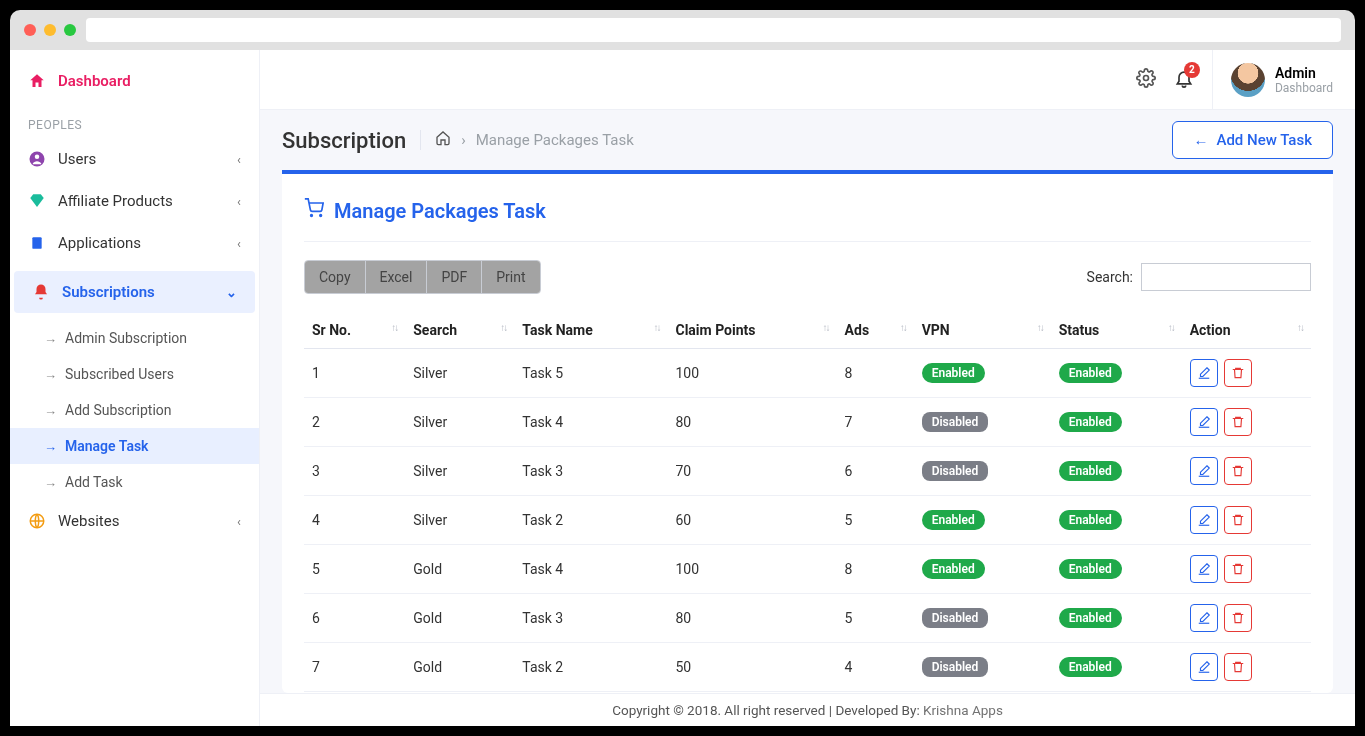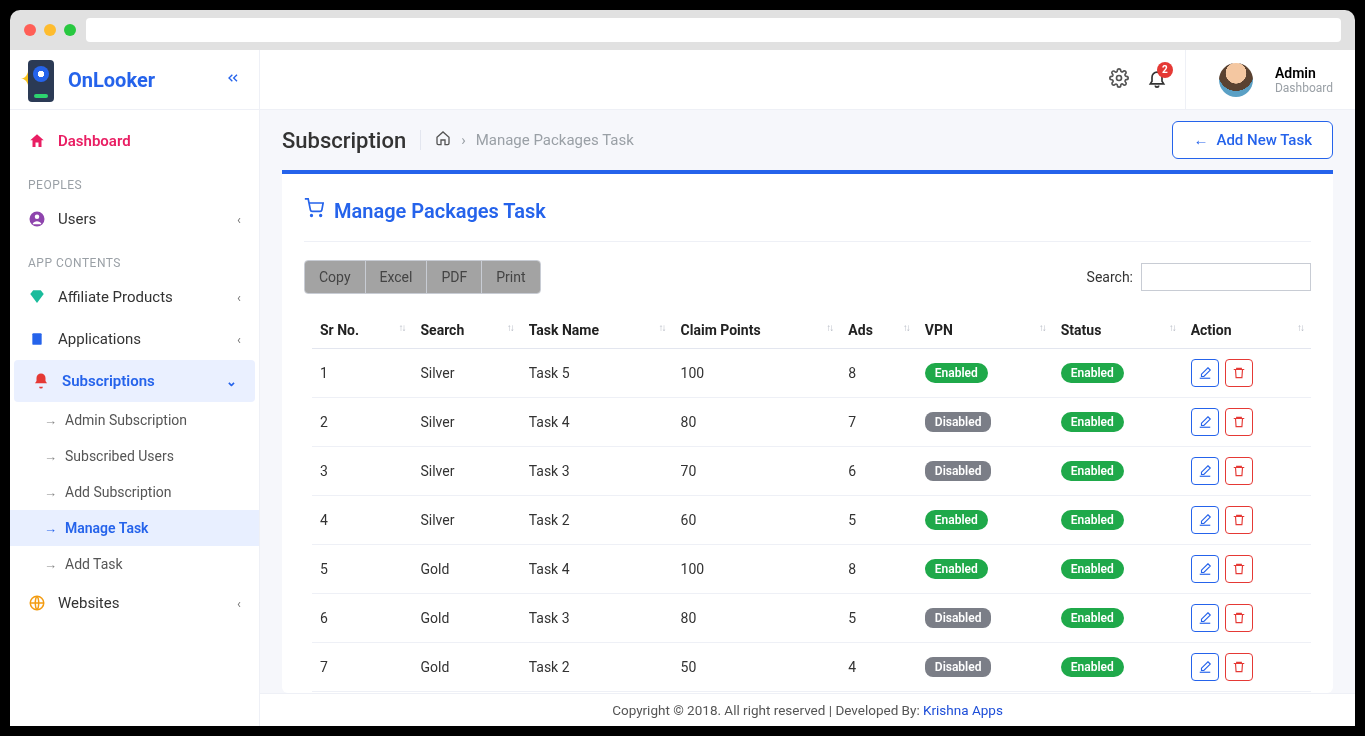--- a/index.html
+++ b/index.html
@@ -14,60 +14,60 @@
 .app { background: #f6f7fb; margin: 0 10px 10px 10px; height: 676px; display: flex; position: relative; overflow: hidden; }
 .sidebar { width: 250px; background: #fff; border-right: 1px solid #eef0f6; display: flex; flex-direction: column; overflow: hidden; }
 .brand { height: 60px; display: flex; align-items: center; padding: 0 18px; border-bottom: 1px solid #eef0f6; gap: 10px; }
 .brand-logo { width: 30px; height: 40px; position: relative; }
 .brand-text { color: #2563eb; font-size: 20px; font-weight: 700; }
 .collapse-btn { margin-left: auto; color: #2563eb; font-size: 18px; cursor: pointer; }
 .nav { flex: 1; overflow-y: auto; padding-top: 10px; }
 .nav-item { display: flex; align-items: center; padding: 12px 18px; font-size: 15px; color: #333; cursor: pointer; gap: 12px; }
 .nav-item .chev { margin-left: auto; color: #777; font-size: 13px; }
 .nav-item.dashboard { color: #e91e63; font-weight: 600; }
-.nav-item.active { background: #eaf0ff; color: #2563eb; font-weight: 600; border-radius: 4px; margin: 0 4px; }
+.nav-item.active { background: #eaf0ff; color: #2563eb; font-weight: 600; border-radius: 4px; margin: 7px 4px; }
 .section-label { padding: 16px 18px 6px; font-size: 12px; color: #9aa0a6; letter-spacing: .5px; }
 .sub-item { display: flex; align-items: center; padding: 10px 18px 10px 34px; font-size: 14px; color: #555; gap: 8px; cursor: pointer; }
 .sub-item.active { background: #e8efff; color: #2563eb; font-weight: 600; }
 .sub-item .arr { font-size: 13px; color: #888; }
 .sub-item.active .arr { color: #2563eb; }
 .main { flex: 1; display: flex; flex-direction: column; overflow: hidden; }
 .topbar { height: 60px; background: #fff; border-bottom: 1px solid #eef0f6; display: flex; align-items: center; padding: 0 22px; gap: 18px; justify-content: flex-end; }
 .top-icon { color: #555; cursor: pointer; position: relative; }
 .badge-count { position: absolute; top: -6px; right: -6px; background: #e53935; color: #fff; font-size: 10px; font-weight: 700; width: 16px; height: 16px; border-radius: 50%; display: flex; align-items: center; justify-content: center; }
-.user-area { display: flex; align-items: center; gap: 22px; border-left: 1px solid #eef0f6; padding-left: 33px; height: 100%; }
+.user-area { display: flex; align-items: center; gap: 10px; border-left: 1px solid #eef0f6; padding-left: 18px; height: 100%; }
 .avatar { width: 34px; height: 34px; border-radius: 50%; background: radial-gradient(circle at 50% 30%, #f4c7a1 0 35%, #5a4231 36% 60%, #5aa0c5 61% 100%); }
 .user-meta .name { font-weight: 600; font-size: 14px; }
 .user-meta .role { font-size: 12px; color: #9aa0a6; }
 .page-header { height: 60px; display: flex; align-items: center; padding: 0 22px; background: #f6f7fb; }
 .page-title { font-size: 22px; color: #333; font-weight: 500; }
 .crumbs { display: flex; align-items: center; gap: 10px; color: #9aa0a6; font-size: 15px; margin-left: 14px; border-left: 1px solid #e3e6ef; padding-left: 14px; }
 .crumb-home { color: #555; }
 .add-btn { margin-left: auto; border: 1.5px solid #2563eb; color: #2563eb; background: #fff; padding: 9px 20px; border-radius: 6px; font-size: 15px; font-weight: 500; cursor: pointer; display: flex; align-items: center; gap: 8px; }
 .card { margin: 0 22px; background: #fff; border-top: 4px solid #2563eb; border-radius: 0 0 6px 6px; flex: 1; overflow: hidden; display: flex; flex-direction: column; padding: 24px 22px 0; }
 .card-title { color: #2563eb; font-size: 20px; font-weight: 600; display: flex; align-items: center; gap: 10px; padding-bottom: 18px; border-bottom: 1px solid #eef0f6; }
 .toolbar-row { display: flex; align-items: center; padding: 18px 0; }
 .btn-group { display: flex; border: 1px solid #c8ccd4; border-radius: 4px; overflow: hidden; }
 .btn-group button { background: #a3a3a3; border: none; padding: 8px 14px; font-size: 14px; color: #444; cursor: pointer; }
 .btn-group button + button { border-left: 1px solid #c8ccd4; }
 .search-wrap { margin-left: auto; display: flex; align-items: center; gap: 8px; font-size: 14px; color: #333; }
 .search-wrap input { border: 1px solid #c8ccd4; height: 28px; width: 170px; padding: 0 6px; font-size: 13px; }
-.table-wrap { overflow: auto; flex: 1; margin-left: 8px; }
+.table-wrap { overflow: auto; flex: 1; }
 table { width: 100%; border-collapse: collapse; font-size: 14px; }
 th { text-align: left; padding: 10px 8px; border-bottom: 1px solid #e3e6ef; font-weight: 700; color: #222; position: relative; white-space: nowrap; }
 th .sort { font-size: 10px; color: #b5b9c3; float: right; letter-spacing: -2px; }
 td { padding: 10px 8px; border-bottom: 1px solid #eef0f6; color: #333; }
 .pill { display: inline-block; padding: 3px 10px; border-radius: 10px; font-size: 12px; font-weight: 600; color: #fff; }
 .pill.enabled { background: #1fa94a; }
 .pill.disabled { background: #7b7e87; border-radius: 8px; }
 .act-btn { display: inline-flex; align-items: center; justify-content: center; width: 28px; height: 28px; border-radius: 4px; border: 1.5px solid; cursor: pointer; background: #fff; }
 .act-btn.edit { border-color: #2563eb; color: #2563eb; }
 .act-btn.del { border-color: #e53935; color: #e53935; margin-left: 6px; }
 .footer { background: #fff; text-align: center; font-size: 13.5px; color: #555; padding: 8px 0; border-top: 1px solid #eef0f6; }
-.footer a { color: #1d4ed8; text-decoration: none; }
+.footer a { color: #737373; text-decoration: none; }
 .icon-svg { width: 16px; height: 16px; }
 .nav-icon { width: 18px; height: 18px; display: inline-flex; align-items: center; justify-content: center; }
 .phone-logo { width: 26px; height: 42px; background: linear-gradient(#2b3a55,#2b3a55); border-radius: 4px; position: relative; display:flex; align-items:center; justify-content:center; }
 .phone-logo::before { content:''; width: 16px; height:16px; background: radial-gradient(circle,#fff 0 30%,#2563eb 31% 100%); border-radius:50%; position:absolute; top:6px; }
 .phone-logo::after { content:''; width: 14px; height:4px; background:#2dd36f; border-radius:2px; position:absolute; bottom:4px; }
 .sparkle { position:absolute; font-size:18px; color:#f8c21c; left:-8px; top:8px; }
 </style>
 </head>
 <body>
 
@@ -75,32 +75,20 @@
   <div class="dots">
     <div class="dot r"></div>
     <div class="dot y"></div>
     <div class="dot g"></div>
   </div>
   <div class="url-bar"></div>
 </div>
 
 <div class="app">
   <aside class="sidebar">
-    <div class="brand">
-      <div class="brand-logo">
-        <span class="sparkle">✦</span>
-        <div class="phone-logo"></div>
-      </div>
-      <span class="brand-text">OnLooker</span>
-      <span class="collapse-btn">
-        <svg class="icon-svg" viewBox="0 0 24 24" fill="none" stroke="currentColor" stroke-width="2">
-            <path d="M11 17l-5-5 5-5M18 17l-5-5 5-5"></path>
-          </svg>
-      </span>
-    </div>
     <nav class="nav">
       <div class="nav-item dashboard">
         <span class="nav-icon">
             <svg viewBox="0 0 24 24" width="18" height="18" fill="#e91e63">
               <path d="M12 3l9 8h-3v9h-4v-6H10v6H6v-9H3z"></path>
             </svg>
           </span>
         <span>Dashboard</span>
       </div>
       <div class="section-label">PEOPLES</div>
@@ -108,21 +96,20 @@
         <span class="nav-icon">
             <svg viewBox="0 0 24 24" width="18" height="18" fill="#8e44ad">
               <circle cx="12" cy="12" r="10" fill="#8e44ad"></circle>
               <circle cx="12" cy="9" r="3" fill="#fff"></circle>
               <path d="M6 19c1-3 4-4 6-4s5 1 6 4" fill="#fff"></path>
             </svg>
           </span>
         <span>Users</span>
         <span class="chev">‹</span>
       </div>
-      <div class="section-label">APP CONTENTS</div>
       <div class="nav-item">
         <span class="nav-icon">
             <svg viewBox="0 0 24 24" width="18" height="18">
               <path d="M3 8l9 12 9-12-4-5H7z" fill="#1abc9c"></path>
             </svg>
           </span>
         <span>Affiliate Products</span>
         <span class="chev">‹</span>
       </div>
       <div class="nav-item">

